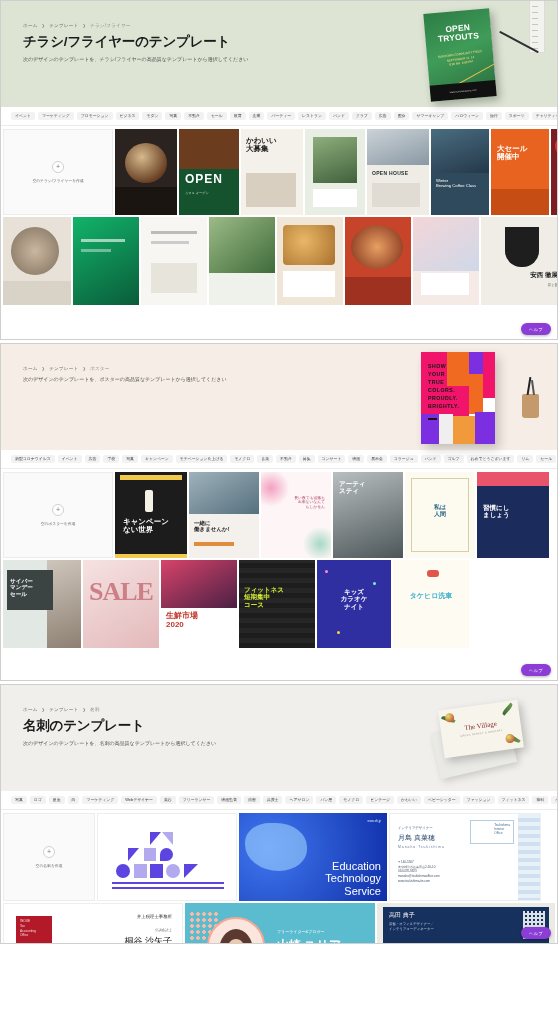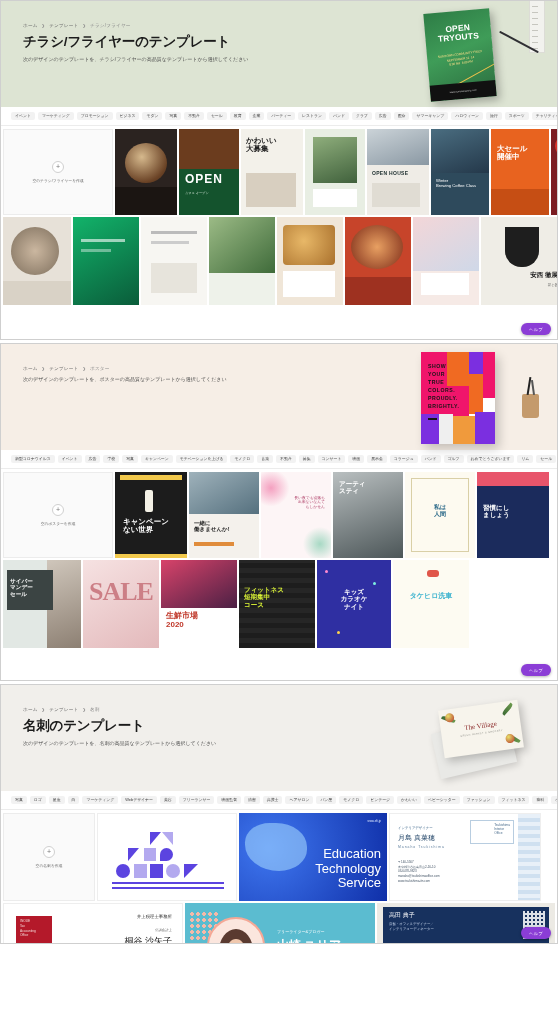--- a/index.html
+++ b/index.html
@@ -558,21 +558,21 @@
             <div class="tl" style="left:14px;top:73px;width:112px;height:1.6px;background:#5b44e0"></div>
 
           </div>
         </div>
 
         <div class="cell" style="width:148px;height:88px;background:#1744d6">
           <div class="thumb">
             <div class="tl" style="left:0;top:0;width:100%;height:100%;background:radial-gradient(circle at 20% 40%,#3f77f0,#0f2fa8)"></div>
             <div class="tl" style="left:6px;top:10px;width:62px;height:48px;border-radius:40% 50% 45% 55%;background:rgba(170,220,255,.55)"></div>
             <div class="tl" style="right:6px;top:6px;font-size:3px;color:#dbe6ff">www.efi.jp</div>
-            <div class="ttl" style="right:6px;top:34px;text-align:right;font-size:13px;color:#fff;white-space:pre-line;font-weight:400">Education
+            <div class="ttl" style="right:6px;top:47px;text-align:right;font-size:11px;color:#fff;white-space:pre-line;font-weight:400">Education
 Technology
 Service</div>
           </div>
         </div>
 
         <div class="cell" style="width:152px;height:88px;background:#ffffff;border:1px solid #eee">
           <div class="thumb">
             <div class="tl" style="right:0;top:0;width:22px;height:100%;background:repeating-linear-gradient(180deg,#e8f0f8 0 4px,#cfe0f0 4px 8px)"></div>
             <div class="tl" style="right:26px;top:6px;width:44px;height:24px;border:0.8px solid #b8cde0"></div>
             <div class="tl" style="right:30px;top:9px;font-size:3.2px;color:#4a6c8c;white-space:pre-line">Tsukishima

